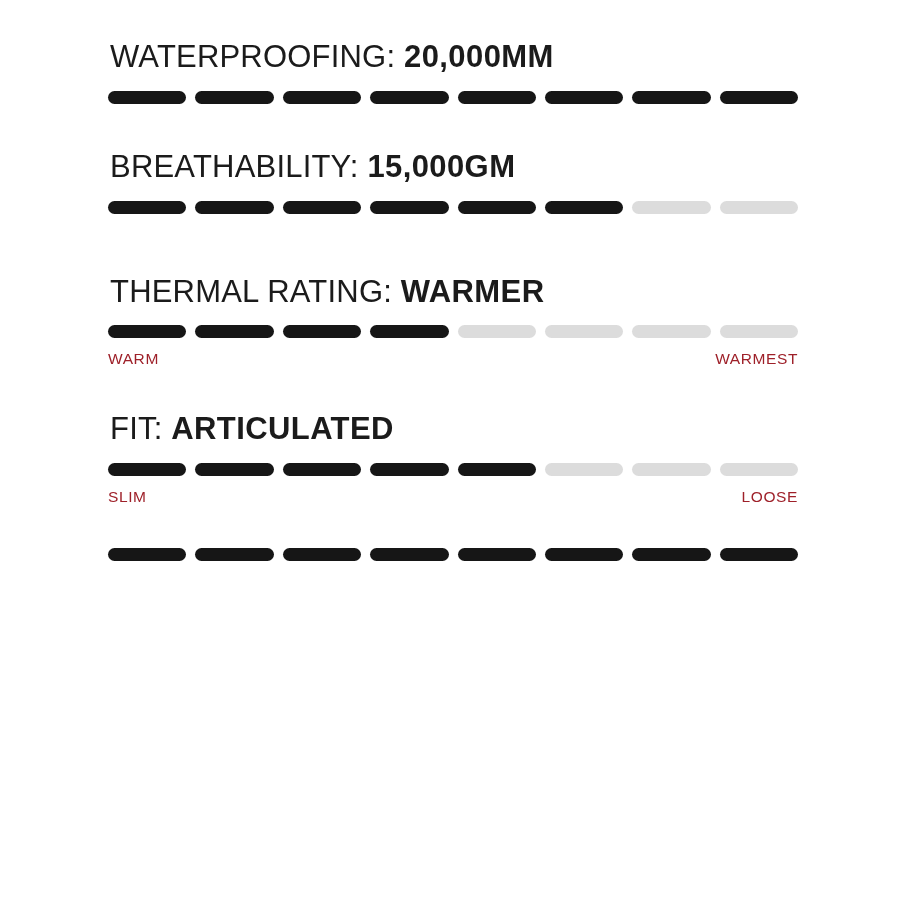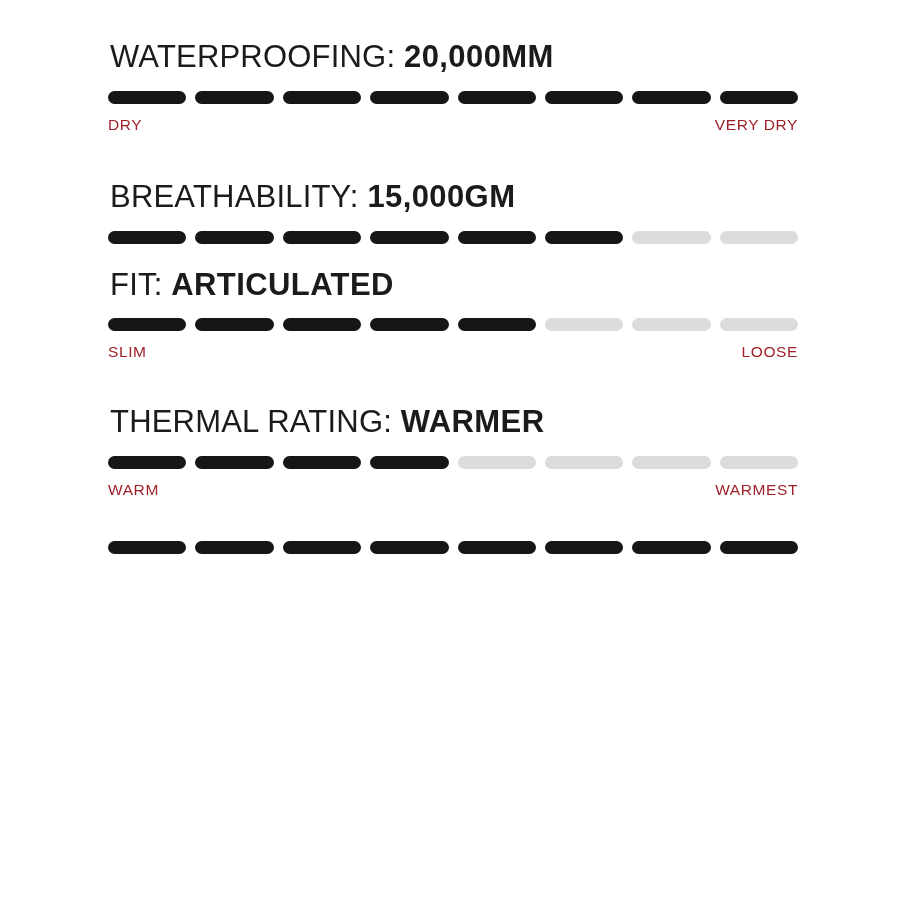--- a/index.html
+++ b/index.html
@@ -60,21 +60,21 @@
     font-size: 15.5px;
     letter-spacing: 0.6px;
     color: #9e2029;
     font-weight: 400;
   }
   .meter-labels .lbl-right {
     text-align: right;
   }
   
   .spec-block:nth-child(1) { margin-bottom: 44px; }
-  .spec-block:nth-child(2) { margin-bottom: 22px; }
+  .spec-block:nth-child(2) { margin-bottom: 59px; }
   .spec-block:nth-child(3) { margin-bottom: 42px; }
   .spec-block:nth-child(4) { margin-bottom: 42px; }
   .spec-block:nth-child(5) { margin-bottom: 0; }
 </style>
 </head>
 <body>
 
 <div class="sheet">
 
   <div class="spec-block">
@@ -85,41 +85,58 @@
     <div class="meter">
         <span class="seg"></span>
         <span class="seg"></span>
         <span class="seg"></span>
         <span class="seg"></span>
         <span class="seg"></span>
         <span class="seg"></span>
         <span class="seg"></span>
         <span class="seg"></span>
       </div>
-    <div class="meter-labels">
-      <span class="lbl-left">DRY</span>
-      <span class="lbl-right">VERY DRY</span>
-    </div>
   </div>
 
   <div class="spec-block">
     <div class="spec-title">
       <span>BREATHABILITY:</span>
       <span class="spec-value">15,000GM</span>
     </div>
     <div class="meter">
         <span class="seg"></span>
         <span class="seg"></span>
         <span class="seg"></span>
         <span class="seg"></span>
         <span class="seg"></span>
         <span class="seg"></span>
         <span class="seg off"></span>
         <span class="seg off"></span>
       </div>
+  </div>
+
+  <div class="spec-block">
+    <div class="spec-title">
+      <span>THERMAL RATING:</span>
+      <span class="spec-value">WARMER</span>
+    </div>
+    <div class="meter">
+        <span class="seg"></span>
+        <span class="seg"></span>
+        <span class="seg"></span>
+        <span class="seg"></span>
+        <span class="seg off"></span>
+        <span class="seg off"></span>
+        <span class="seg off"></span>
+        <span class="seg off"></span>
+      </div>
+    <div class="meter-labels">
+      <span class="lbl-left">WARM</span>
+      <span class="lbl-right">WARMEST</span>
+    </div>
   </div>
 
   <div class="spec-block">
     <div class="spec-title">
       <span>FIT:</span>
       <span class="spec-value">ARTICULATED</span>
     </div>
     <div class="meter">
         <span class="seg"></span>
         <span class="seg"></span>
@@ -130,41 +147,20 @@
         <span class="seg off"></span>
         <span class="seg off"></span>
       </div>
     <div class="meter-labels">
       <span class="lbl-left">SLIM</span>
       <span class="lbl-right">LOOSE</span>
     </div>
   </div>
 
   <div class="spec-block">
-    <div class="spec-title">
-      <span>THERMAL RATING:</span>
-      <span class="spec-value">WARMER</span>
-    </div>
-    <div class="meter">
-        <span class="seg"></span>
-        <span class="seg"></span>
-        <span class="seg"></span>
-        <span class="seg"></span>
-        <span class="seg off"></span>
-        <span class="seg off"></span>
-        <span class="seg off"></span>
-        <span class="seg off"></span>
-      </div>
-    <div class="meter-labels">
-      <span class="lbl-left">WARM</span>
-      <span class="lbl-right">WARMEST</span>
-    </div>
-  </div>
-
-  <div class="spec-block">
     <div class="meter">
         <span class="seg"></span>
         <span class="seg"></span>
         <span class="seg"></span>
         <span class="seg"></span>
         <span class="seg"></span>
         <span class="seg"></span>
         <span class="seg"></span>
         <span class="seg"></span>
       </div>

